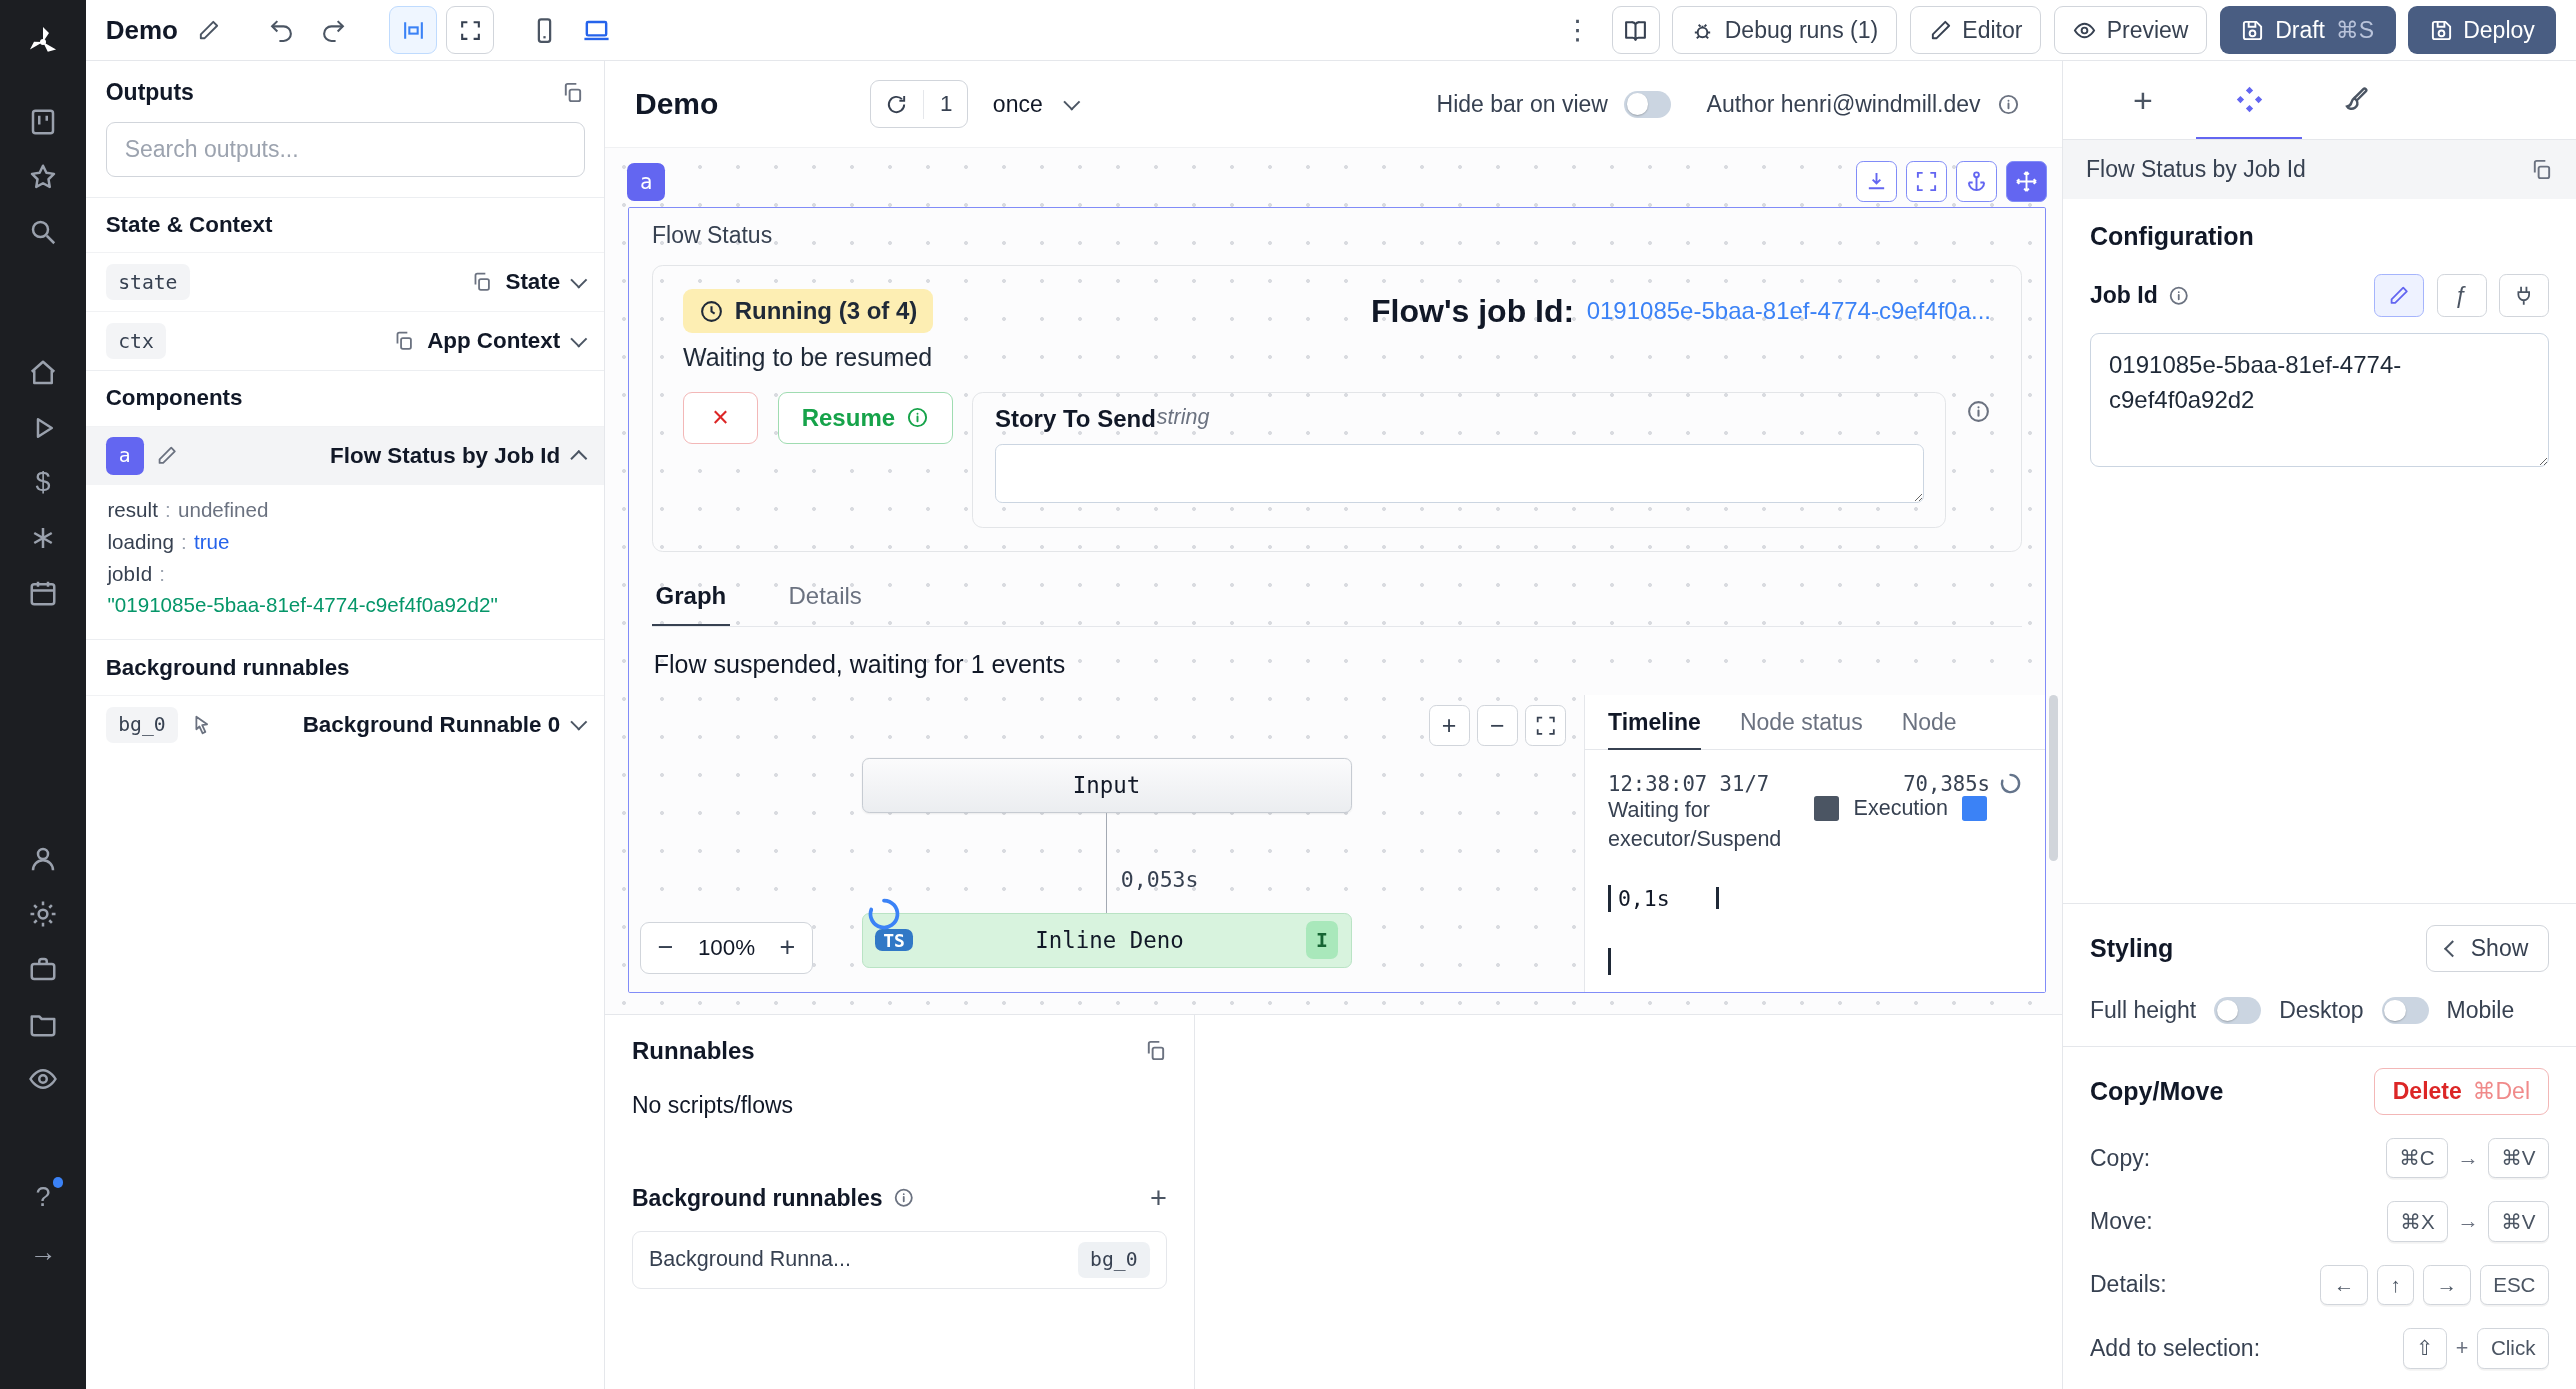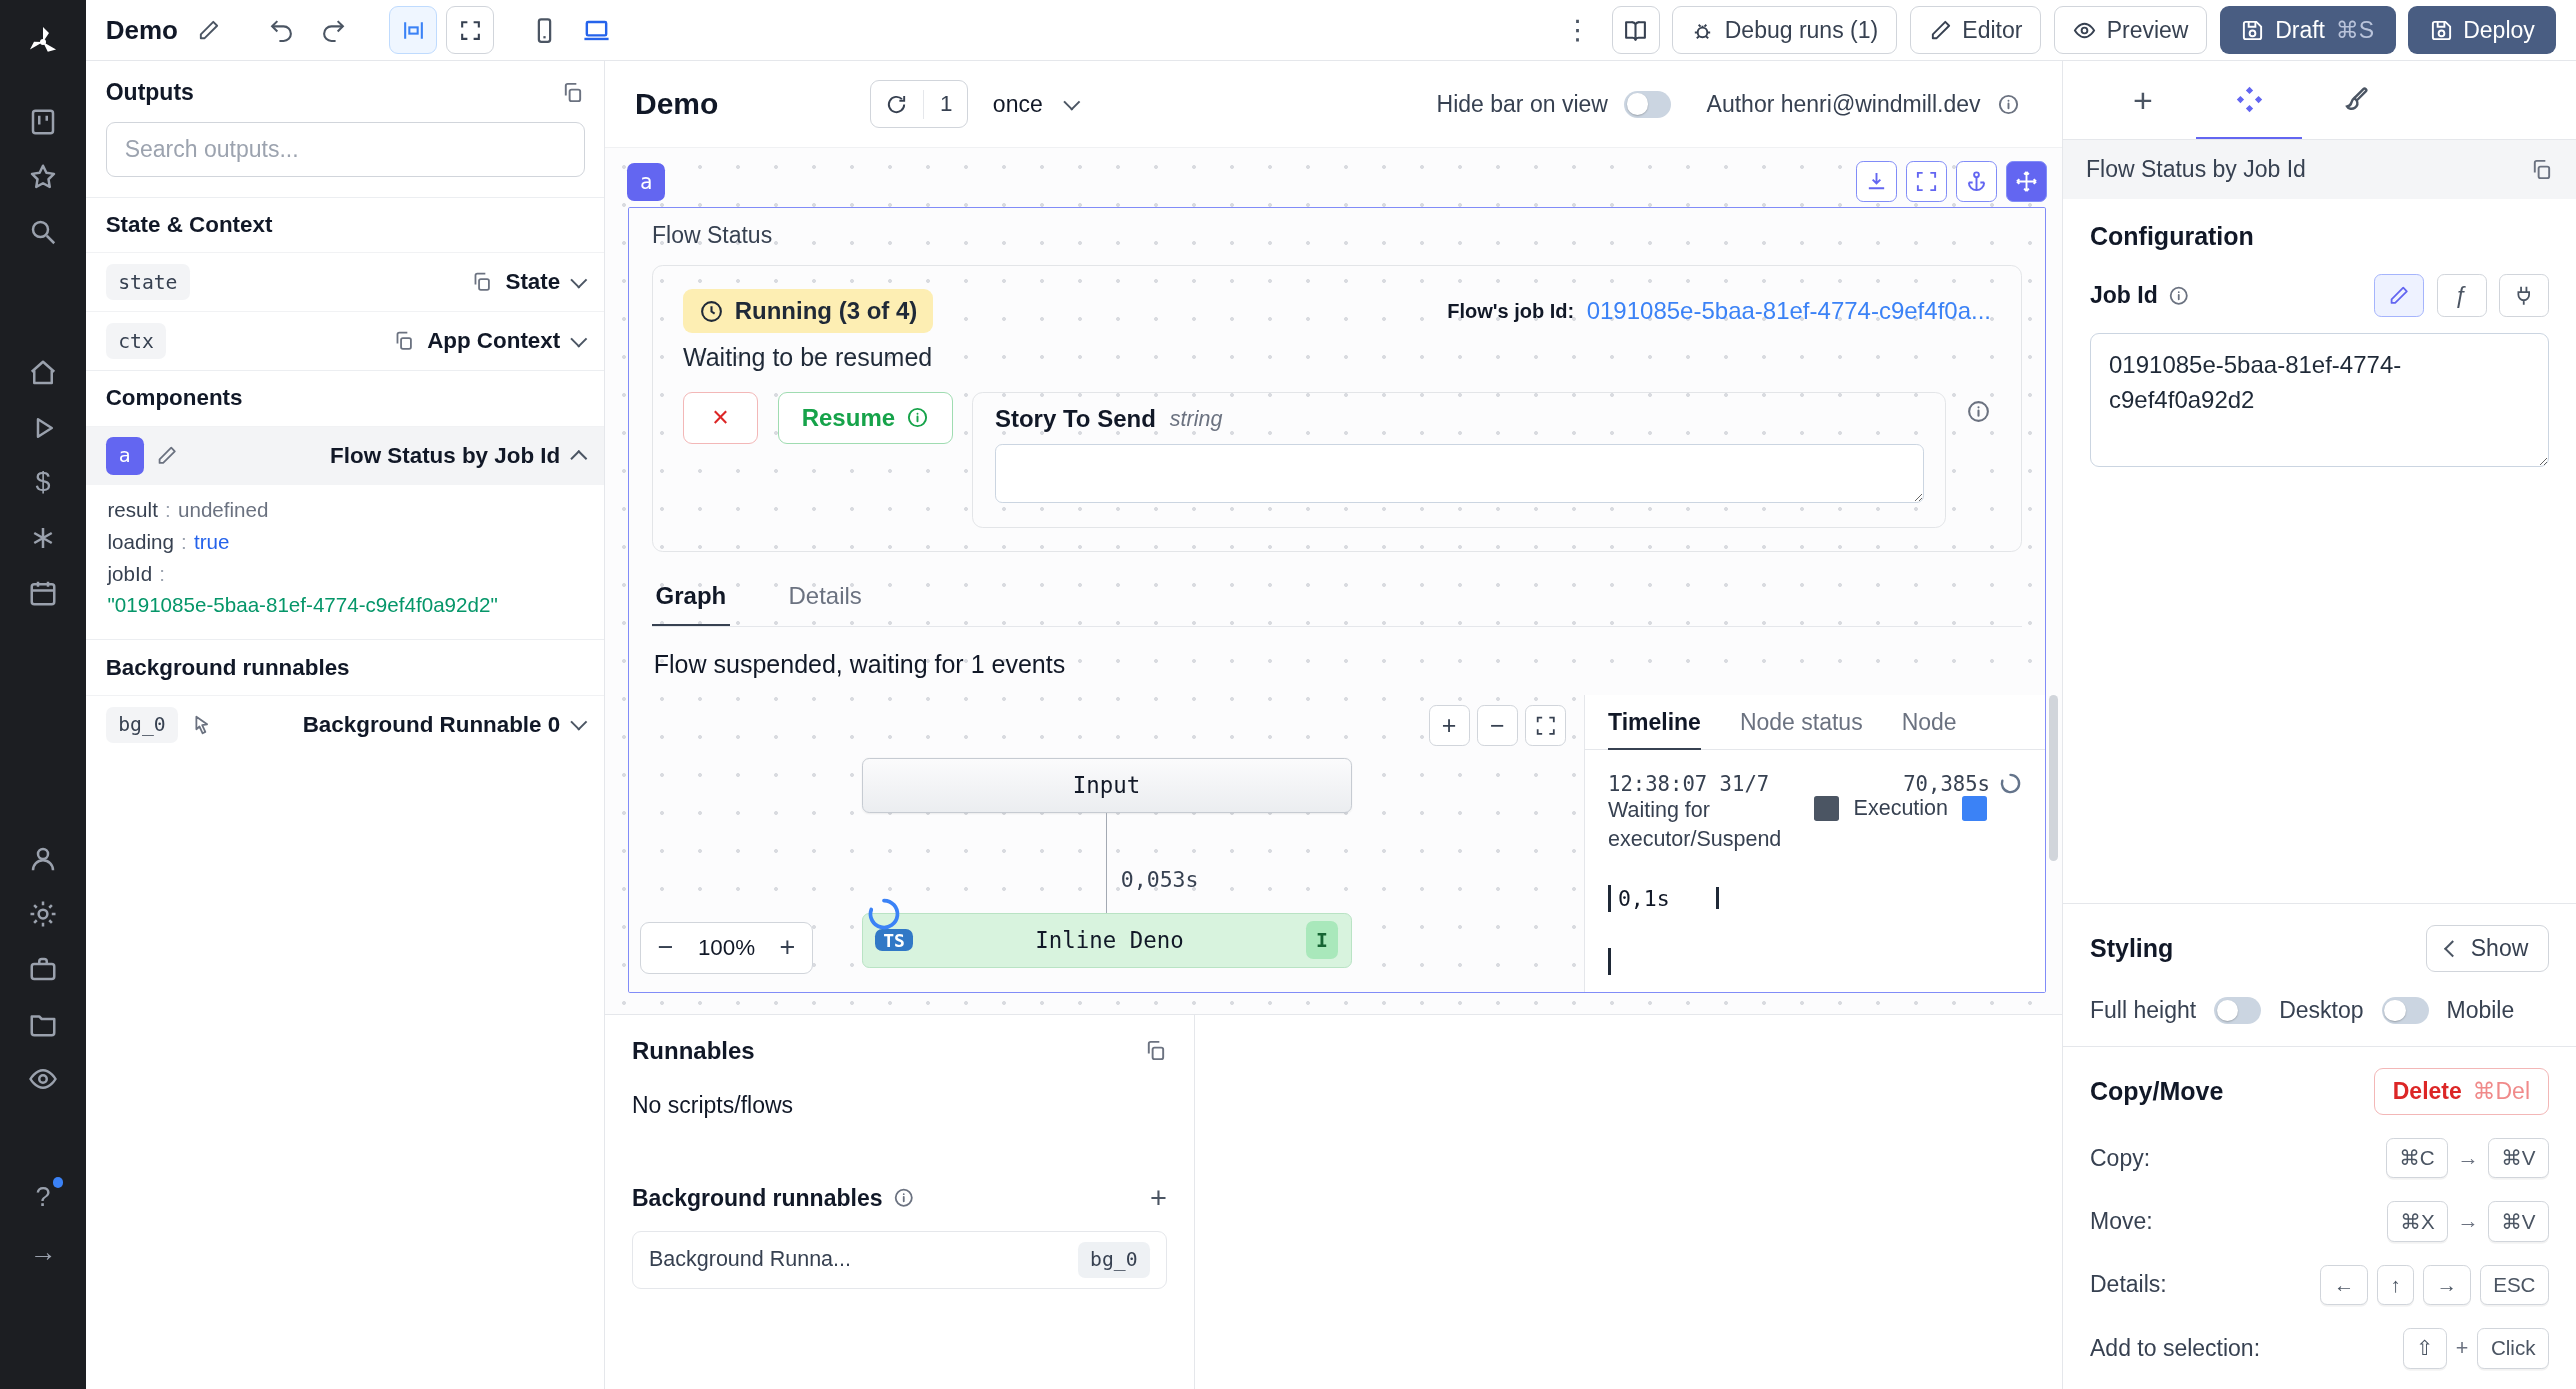--- a/index.html
+++ b/index.html
@@ -82,28 +82,28 @@
 .comp-tag{position:absolute;top:-45px;left:-1.8px;width:38px;height:38px;border-radius:7.2px;background:#6366f1;color:#fff;font-size:20.6px;display:flex;align-items:center;justify-content:center}
 .comp-toolbar{position:absolute;top:-47px;right:-1.8px;display:flex;gap:9px}
 .ctb{width:41px;height:41px;border:1.8px solid #818cf8;background:#fff;border-radius:7.2px;color:#6366f1;display:flex;align-items:center;justify-content:center}
 .ctb.fill{background:#6366f1;color:#fff}
 .comp-body{height:100%;display:flex;flex-direction:column;padding:14.3px 23px 0;overflow:hidden}
 .comp-title{font-size:23px;color:#374151;margin-bottom:16px}
 .status-card{border:0.9px solid #e3e5e8;border-radius:10.7px;padding:23px 30px}
 .sc-row1{display:flex;align-items:center;justify-content:space-between}
 .badge-running{display:inline-flex;align-items:center;gap:10.7px;background:#fdeeb3;border-radius:9px;padding:8px 16px;color:#1f2937;font-weight:600;font-size:24px}
 .jobid{display:flex;align-items:center;gap:12.5px}
-.jobid .lab{font-weight:700;font-size:20px;color:#111827}
+.jobid .lab{font-weight:700;font-size:32px;color:#111827}
 .jobid .link{color:#3b82f6;font-size:24px;max-width:555px;overflow:hidden;text-overflow:ellipsis;white-space:nowrap}
 .sc-wait{margin-top:10px;font-size:25px;color:#1f2937}
 .sc-row3{margin-top:19.7px;display:flex;align-items:flex-start;gap:19.7px}
 .btn-x{width:75px;height:52px;border:0.9px solid #f3b7b7;border-radius:9px;background:#fff;color:#dc2626;font-size:29px;display:flex;align-items:center;justify-content:center}
 .btn-resume{height:52px;padding:0 23px;border:0.9px solid #9fdcb1;border-radius:9px;background:#fff;color:#16a34a;font-weight:700;font-size:24px;display:inline-flex;align-items:center;gap:10.7px}
 .story{flex:1;border:0.9px solid #e3e5e8;border-radius:10.7px;padding:12.5px 21.5px 18px}
-.story-head{display:flex;align-items:center;gap:14px}
+.story-head{display:flex;align-items:flex-start;gap:1px}
 .story-head .lab{font-size:24px;font-weight:600;color:#111827}
 .story-head .typ{font-size:21.5px;font-style:italic;color:#6b7280}
 .story textarea{margin-top:10.7px;width:100%;height:59px;border:0.9px solid #cbd5e1;border-radius:7.2px;background:#fff;padding:9px 12.5px;font-family:"Liberation Sans",sans-serif;font-size:21.5px;color:#1f2937}
 .sc-info{margin-top:7.2px;color:#6b7280}
 .comp-tabs{margin-top:30px;display:flex;gap:55px;border-bottom:0.9px solid #e5e7eb}
 .tab{padding:0 3.6px 14.3px;font-size:24px;color:#6b7280}
 .tab.active{color:#111827;font-weight:600;border-bottom:2.7px solid #374151;margin-bottom:-0.9px}
 .suspended{padding:23px 1.8px 16px;font-size:25px;color:#111827}
 .graph-split{flex:1;display:flex;min-height:0;overflow:hidden;margin:0 -23px}
 .graph{flex:1;position:relative;overflow:hidden}

